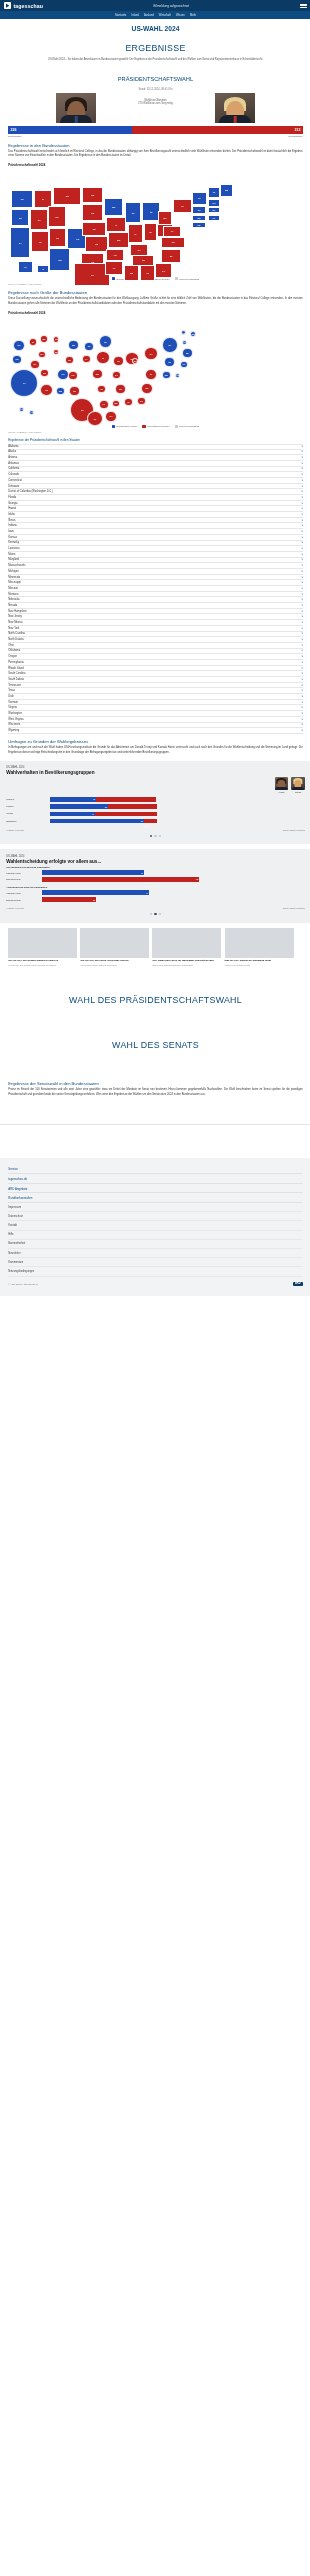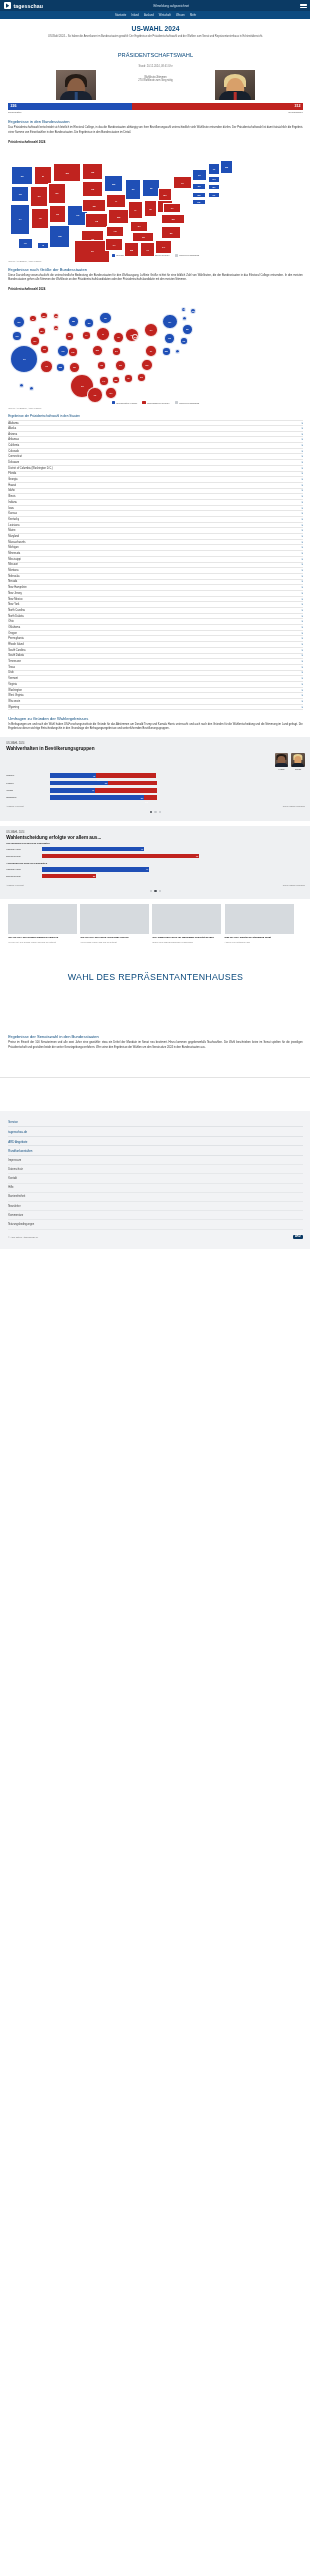--- a/index.html
+++ b/index.html
@@ -249,20 +249,21 @@
   <a href="#">Ausland</a>
   <a href="#">Wirtschaft</a>
   <a href="#">Wissen</a>
   <a href="#">Mehr</a>
 </div>
 
 <div class="page">
 
   <h1 class="main-title">US-WAHL 2024</h1>
 
+  <div class="band-title">ERGEBNISSE</div>
   <div class="date-line">US-Wahl 2024 – So haben die Amerikaner im Bundesstaaten gewählt: Der Ergebnisse der Präsidentschaftswahl und der Wahlen zum Senat und Repräsentantenhaus in Echtzeitübersicht.</div>
 
   <div class="sec-title">PRÄSIDENTSCHAFTSWAHL</div>
   <div class="center-note">Stand: 20.12.2024, 08:41 Uhr</div>
 
   <div class="cands">
     <div class="cand">
       <div class="photo harris">
         <div class="hair"></div>
           <div class="face"></div>
@@ -786,23 +787,24 @@
         <div class="meta">Bilanz eines außergewöhnlichen Wahlkampfs</div>
       </div>
       <div class="teaser">
         <div class="thumb"></div>
         <div class="ttl">Was die USA künftig die Stimmung prägt</div>
         <div class="meta">Analyse zur politischen Lage</div>
       </div>
     </div>
 
   <div class="spacer-band"></div>
-  <div class="band-title">WAHL DES REPRÄSENTANTENHAUSES</div>
+  <div class="band-title">WAHL DES PRÄSIDENTSCHAFTSWAHL</div>
   <div class="spacer-band"></div>
 
+  <div class="band-title">WAHL DES SENATS</div>
   <div class="spacer-band"></div>
 
   <div class="wrap">
     <div class="sub-head">Ergebnisse der Senatswahl in den Bundesstaaten</div>
     <div class="body-text">Preise im Einzelt der 100 Senatorinnen und alle zwei Jahre eine gewählte: etwa ein Drittel der Mandate im Senat neu bestimmt. Hinzu kommen gegebenenfalls Nachwahlen. Die Wahl beschrieben keine im Senat spielten für die jeweiligen Präsidentschaft und gestalten beide der weiter Gesetzgebungsverfahren. Wer seine den Ergebnisse der Wahlen um den Senatssitze 2024 in den Bundesstaaten aus.</div>
   </div>
 
   <div class="spacer-band"></div>
   <hr class="rule">
   <div class="spacer-band"></div>

